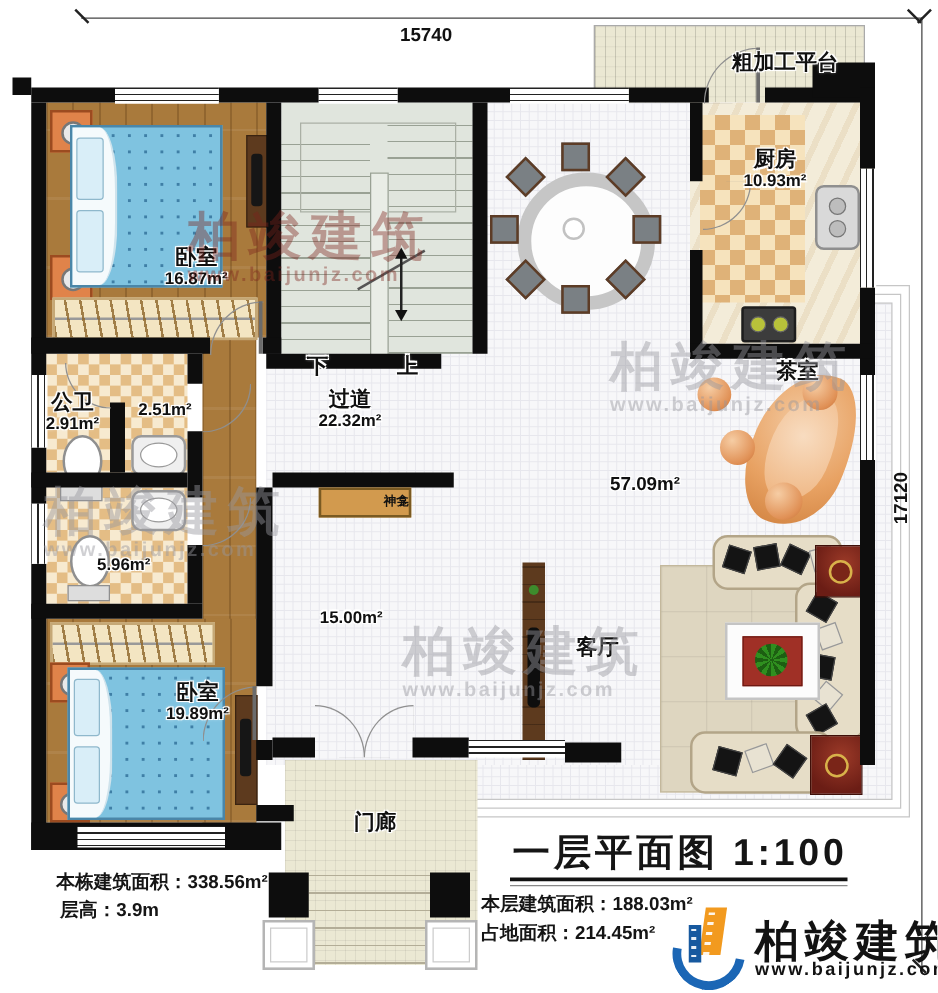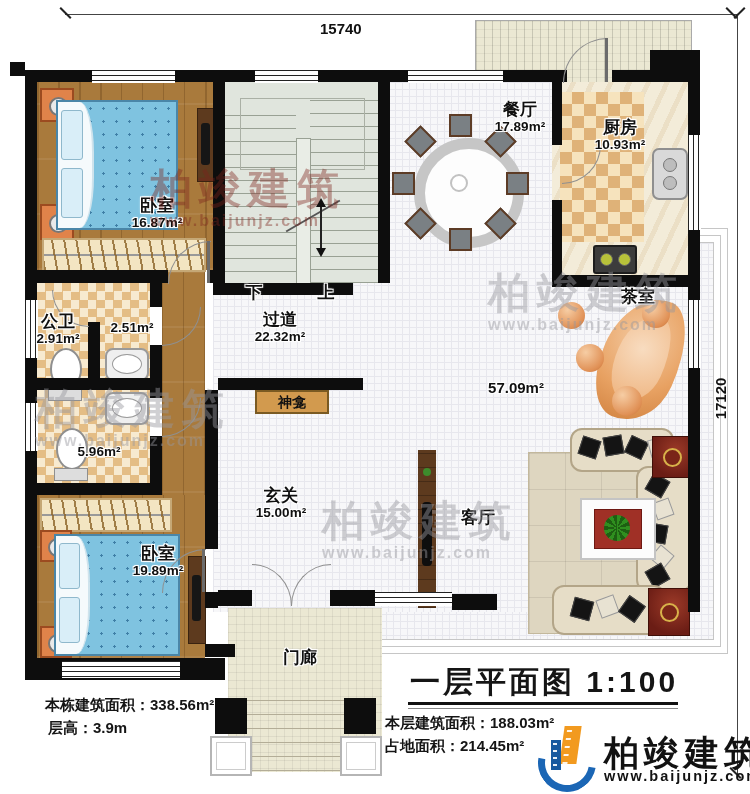--- a/index.html
+++ b/index.html
@@ -74,22 +74,22 @@
   .wm .n{font-size:42px;font-weight:bold;letter-spacing:7px}
   .wm .u{font-size:16px;font-weight:bold;letter-spacing:2px;margin-top:3px}
   .wm-gray{color:rgba(150,150,158,.45)}
   .wm-red{color:rgba(125,35,28,.40)}
   .dim{position:absolute;z-index:10;background:#444}
   .tick{position:absolute;z-index:10;width:15px;height:2px;background:#222;transform:rotate(45deg)}
   .dimlab{position:absolute;z-index:10;font-weight:bold;font-size:15px;color:#111}
   .note{position:absolute;z-index:12;font-size:15px;font-weight:bold;color:#151515;white-space:nowrap}
   .ptitle{position:absolute;z-index:12;font-size:30px;font-weight:600;letter-spacing:3px;color:#151515;white-space:nowrap}
   .terr{position:absolute;border:1px solid #c6c6c6}
-  .shrine{position:absolute;z-index:7;background:#d29a4e;border:2px solid #7a5a22;text-align:center;
-          font-size:14px;font-weight:bold;line-height:20px}
+  .shrine{position:absolute;z-index:7;background:#d29a4e;border:2px solid #7a5a22;text-align:right;
+          font-size:10px;font-weight:bold;line-height:20px}
   .stepline{position:absolute;z-index:3;background:repeating-linear-gradient(180deg,#b3ad97 0 1px,transparent 1px 14px)}
   .colbase{position:absolute;z-index:6;background:#fff;border:2px solid #b5b5b5;box-shadow:inset 0 0 0 4px #fff,inset 0 0 0 5px #ccc}
   .brand-name{position:absolute;z-index:12;font-size:35px;font-weight:900;letter-spacing:5px;color:#121212;white-space:nowrap}
   .brand-url{position:absolute;z-index:12;font-size:14.5px;font-weight:bold;letter-spacing:2px;color:#121212;white-space:nowrap}
 </style>
 </head>
 <body>
 
 <div id="canvas">
 
@@ -302,28 +302,27 @@
     </div>
   <div class="f" style="left:580px;top:498px;width:72px;height:58px;background:#fcfcfc;border:2px solid #c4c4c4">
     <div class="abs" style="left:12px;top:9px;width:46px;height:38px;background:#a03026;border:1px solid #6e1812"></div>
     <div class="abs" style="left:22px;top:15px;width:26px;height:26px;border-radius:50%;background:repeating-conic-gradient(#2f8f1f 0 20deg,#1d5f12 20deg 40deg)"></div>
   </div>
 
   <div class="lab" style="left:157px;top:196px">
     <div class="n">卧室</div>
     <div class="a">16.87m²</div>
   </div>
-  <div class="lab" style="left:520px;top:100px">
-    <div class="n">餐厅</div>
-    <div class="a">17.89m²</div>
-  </div>
   <div class="lab" style="left:620px;top:118px">
     <div class="n">厨房</div>
     <div class="a">10.93m²</div>
   </div>
+  <div class="lab" style="left:628px;top:40px">
+    <div class="n">粗加工平台</div>
+  </div>
   <div class="lab" style="left:638px;top:287px">
     <div class="n">茶室</div>
   </div>
   <div class="lab" style="left:280px;top:310px">
     <div class="n">过道</div>
     <div class="a">22.32m²</div>
   </div>
   <div class="lab" style="left:58px;top:312px">
     <div class="n">公卫</div>
     <div class="a">2.91m²</div>
@@ -332,21 +331,20 @@
     <div class="a">2.51m²</div>
   </div>
   <div class="lab" style="left:99px;top:444px">
     <div class="a">5.96m²</div>
   </div>
   <div class="lab" style="left:158px;top:544px">
     <div class="n">卧室</div>
     <div class="a">19.89m²</div>
   </div>
   <div class="lab" style="left:281px;top:486px">
-    <div class="n">玄关</div>
     <div class="a">15.00m²</div>
   </div>
   <div class="lab" style="left:300px;top:648px">
     <div class="n">门廊</div>
   </div>
   <div class="lab" style="left:478px;top:508px">
     <div class="n">客厅</div>
   </div>
   <div class="lab" style="left:516px;top:380px">
     <div class="a" style="font-size:15px">57.09m²</div>

